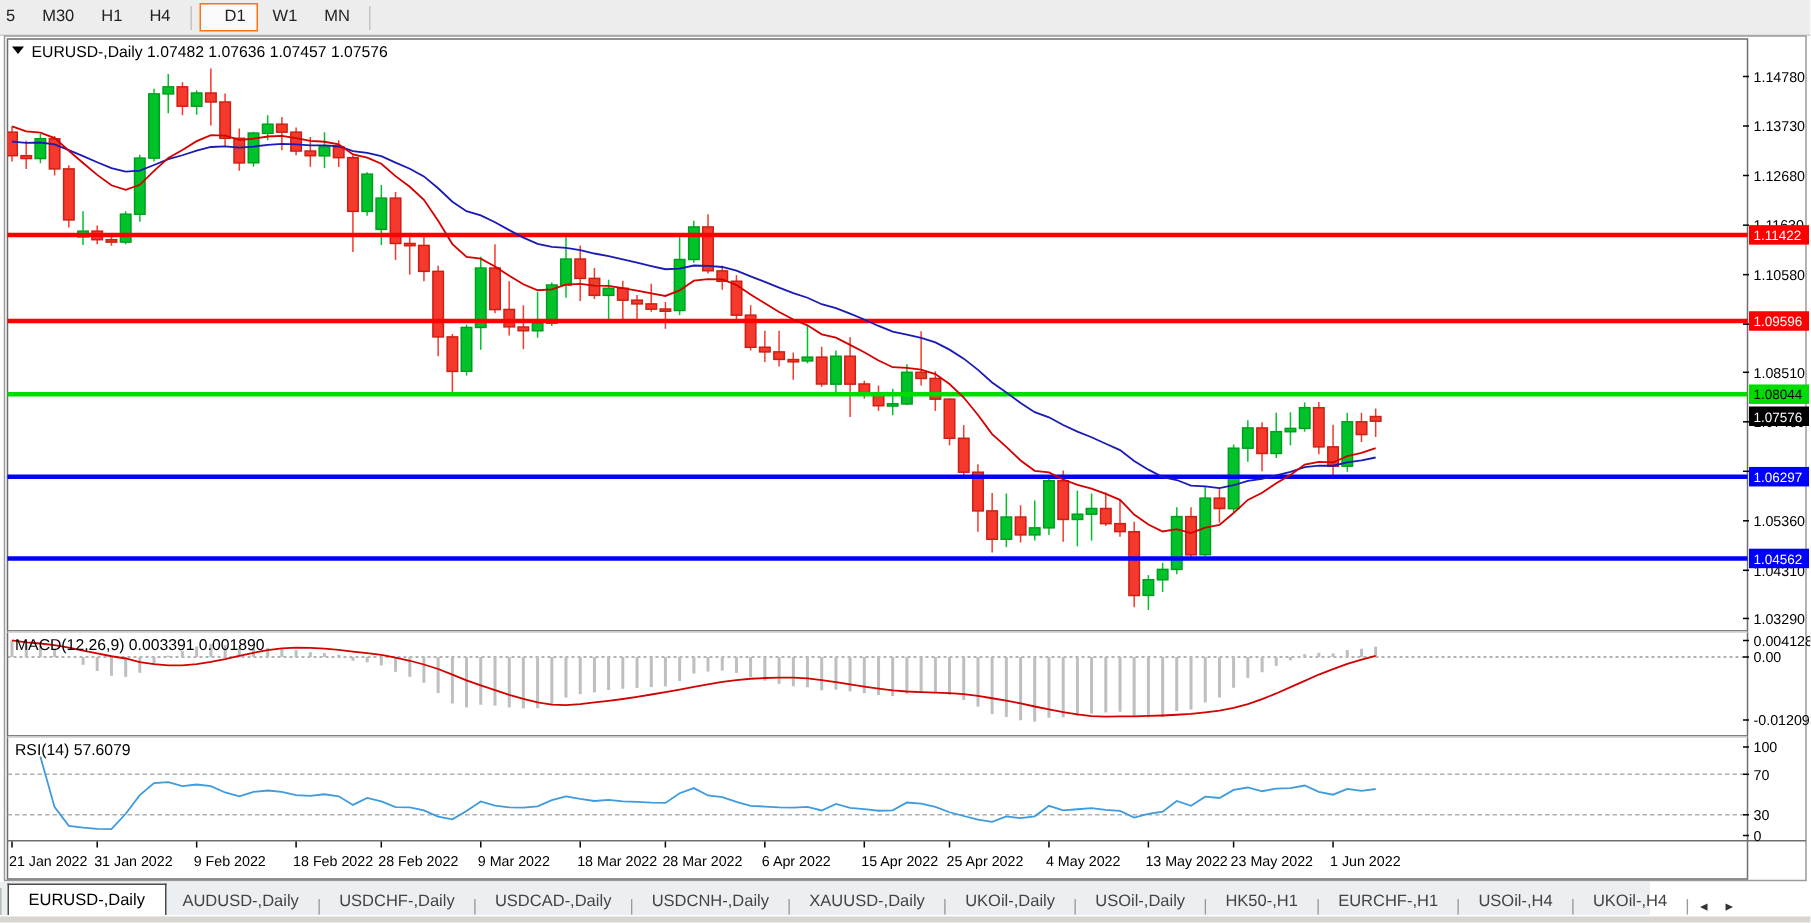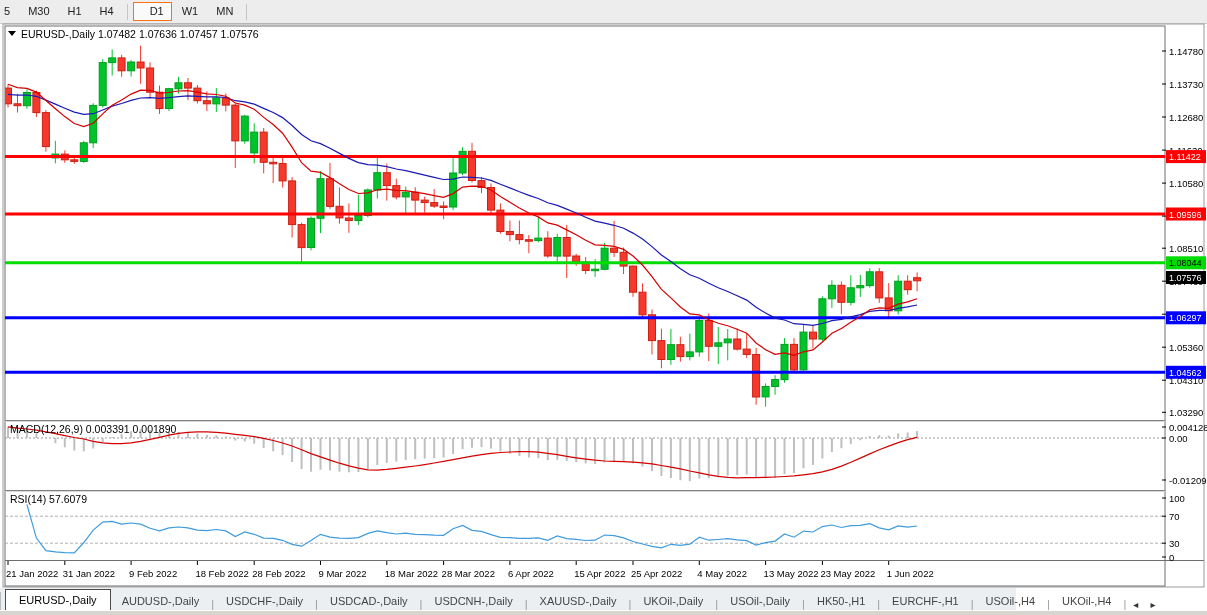--- a/index.html
+++ b/index.html
@@ -11,21 +11,21 @@
   .tfbtn{padding:2px 7px;margin:0 1px;border:1px solid transparent;line-height:13px;cursor:default;}
   .tfbtn.active{background:#fafafa;border:1px solid #f97316;padding-left:16px;}
   .tfsep{width:1px;height:16px;background:#c4c4c4;margin:0 4px;}
   .clipped{margin-left:-4px;}
   
   #chart{position:absolute;left:0;top:0;}
   .axisTxt{font-size:9.5px;fill:#000;}
   .tagTxt{font-size:9px;}
   .paneTitle{font-size:10.5px;fill:#000;}
   
-  #tabbar{position:absolute;left:0;top:588px;width:1016px;height:22px;background:#eceff1;
+  #tabbar{position:absolute;left:0;top:588px;width:1100px;height:22px;background:#eceff1;
     display:flex;align-items:flex-end;font-size:11px;color:#444;}
   #tabcorner{width:18px;height:18px;background:#d9d9d9;border-right:1px solid #bbb;margin-right:4px;}
   .tab{padding:3px 11px 3px 11px;white-space:nowrap;cursor:default;}
   .tab.active{background:#fff;border:1px solid #4a4a4a;border-bottom:none;color:#000;
     padding:4px 13px 4px 13px;margin-top:-3px;}
   .tabsep{color:#9a9a9a;padding:0 1px;}
   .tabarrow{font-size:10px;color:#333;padding:0 6px;cursor:default;}
   #strip{position:absolute;left:0;top:610px;width:1207px;height:5px;background:#d8d5d0;border-top:1px solid #fff;}
 </style>
 </head>

